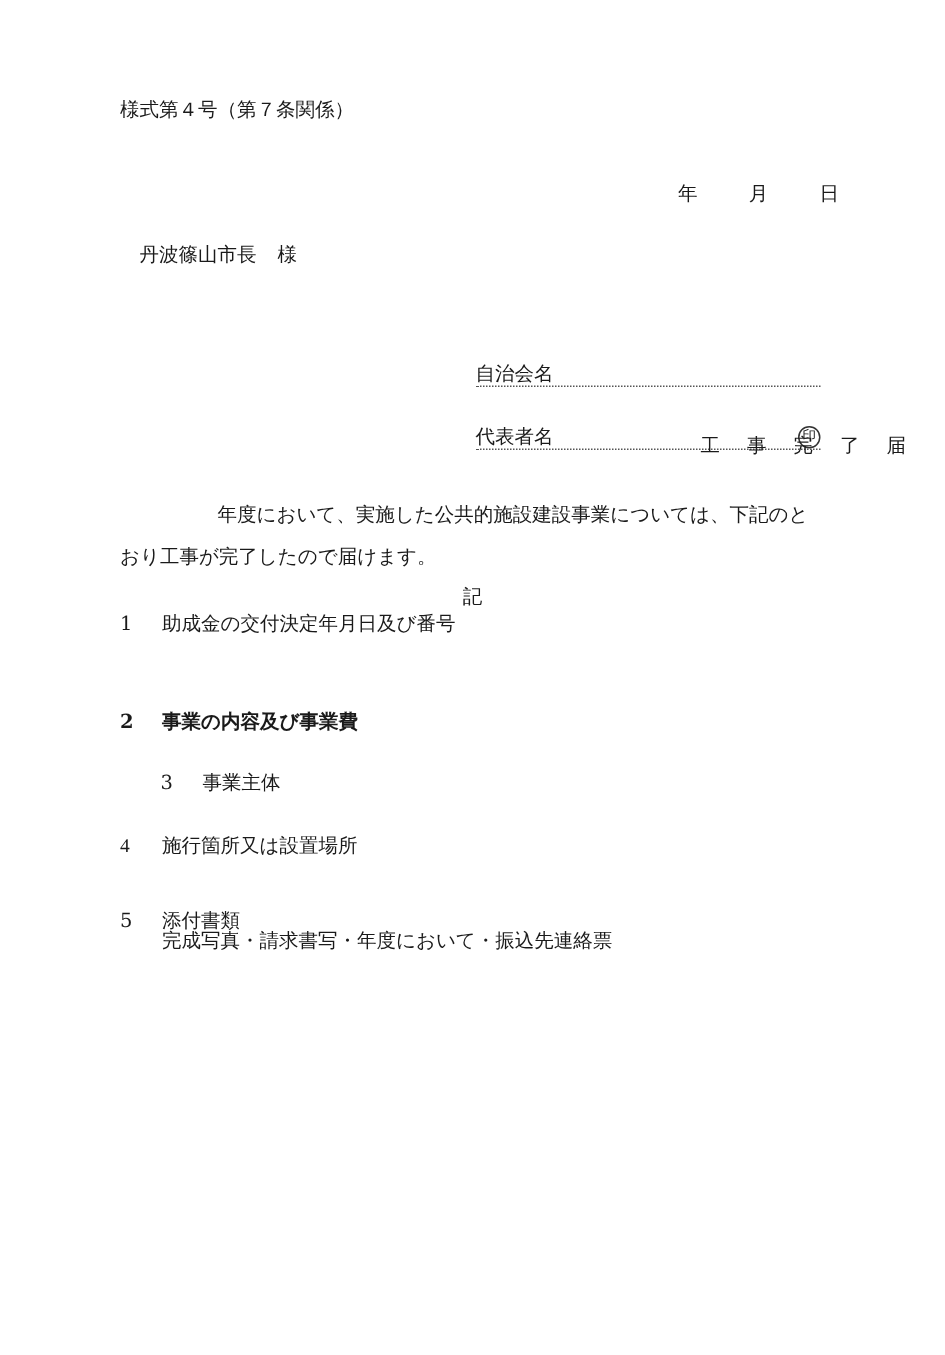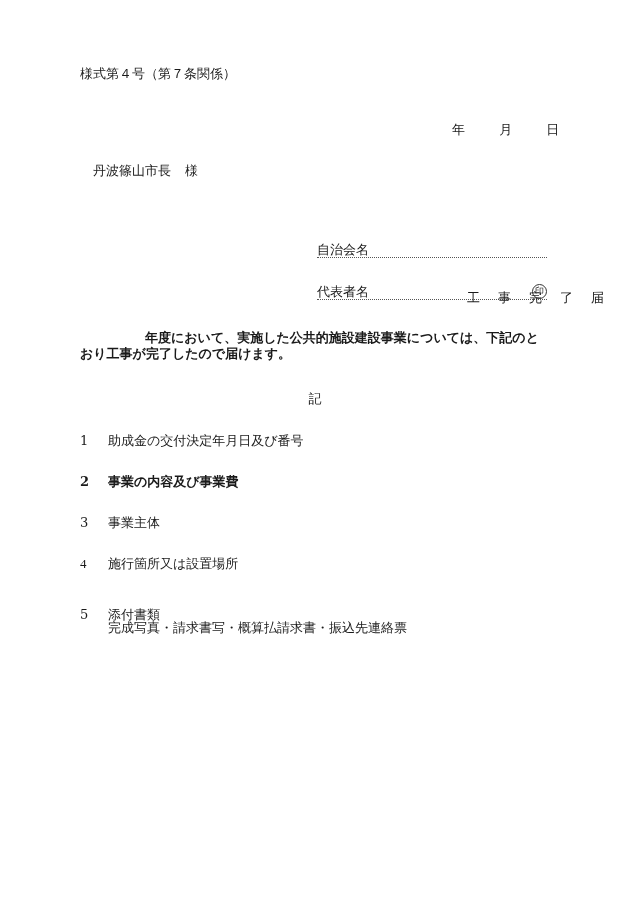--- a/index.html
+++ b/index.html
@@ -54,31 +54,30 @@
       text-align: right;
       letter-spacing: 0;
     }
     .title span { display: inline-block; margin: 0 9px; }
 
     .body-text {
       left: 80px;
       top: 330px;
       width: 470px;
       white-space: normal;
-      line-height: 16px;
+      line-height: 28px;
       text-indent: 65px;
-      font-weight: bold;
     }
     .ki { left: 0; right: 0; top: 392px; text-align: center; }
 
     .item { left: 80px; }
     .item .num { display: inline-block; width: 28px; }
-    .item1 { top: 434px; }
+    .item1 { top: 410px; }
     .item2 { top: 475px; font-weight: bold; }
-    .item3 { top: 516px; }
+    .item3 { top: 516px; margin-left: 27px; }
     .item4 { top: 557px; font-family: Liberation Serif, serif; }
     .item5 { top: 588px; margin-top: 20px; }
     .item5-sub { left: 108px; top: 621px; }
   </style>
 </head>
 <body>
 
 <div class="abs form-number">様式第４号（第７条関係）</div>
 
 <div class="abs date-line">
@@ -116,13 +115,13 @@
 </div>
 <div class="abs item item3">
   <span class="num">3</span><span>事業主体</span>
 </div>
 <div class="abs item item4">
   <span class="num">4</span><span>施行箇所又は設置場所</span>
 </div>
 <div class="abs item item5">
   <span class="num">5</span><span>添付書類</span>
 </div>
-<div class="abs item5-sub">完成写真・請求書写・概算払請求書・振込先連絡票</div>
+<div class="abs item5-sub">完成写真・請求書写・年度において・振込先連絡票</div>
 
 </body></html>

